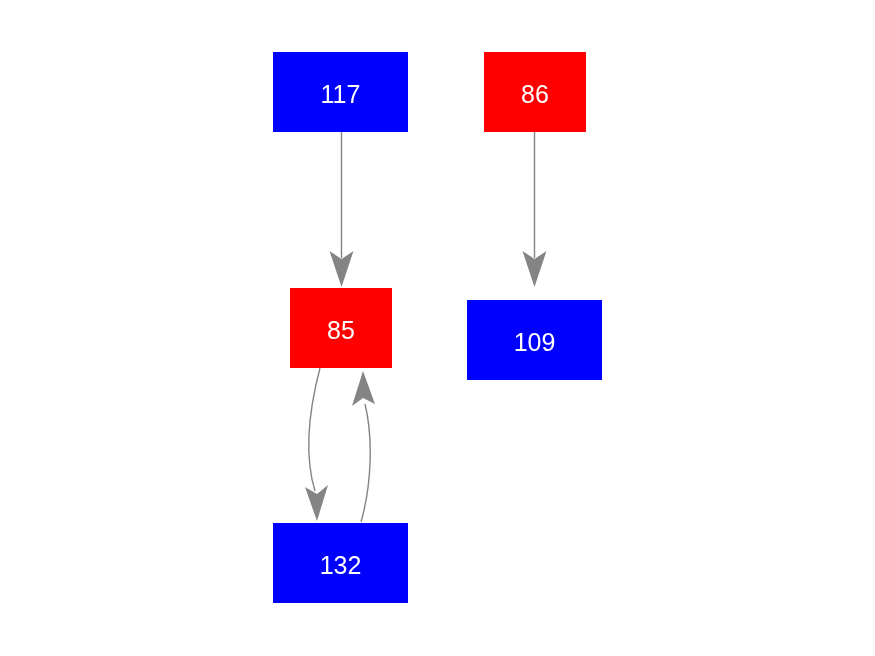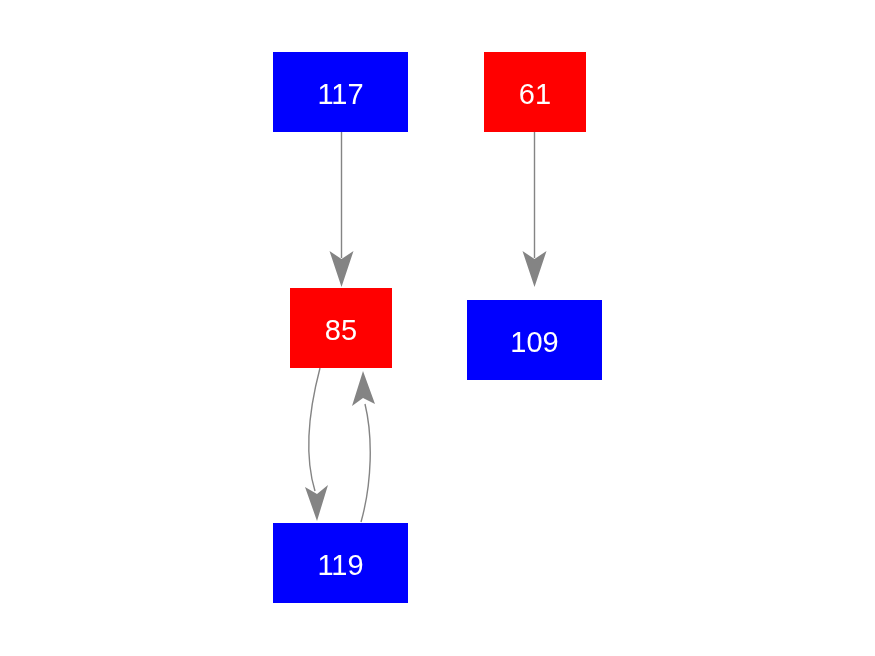--- a/index.html
+++ b/index.html
@@ -33,21 +33,21 @@
     stroke: none;
   }
   .node {
     position: absolute;
     display: flex;
     align-items: center;
     justify-content: center;
     padding-top: 4px;
     box-sizing: border-box;
     color: #ffffff;
-    font-size: 29px;
+    font-size: 25px;
     line-height: 1;
     cursor: pointer;
     user-select: none;
   }
   .node-blue { background: #0000ff; }
   .node-red  { background: #ff0000; }
 </style>
 </head>
 <body>
 
@@ -74,28 +74,28 @@
       <path class="edge-line" d="M 361 522 C 372 483, 373 437, 365 404"></path>
       <polygon class="edge-arrow" points="363,371 352,406 363,398 375,404"></polygon>
     </g>
   </svg>
 
   <div class="node node-blue" style="left:273px; top:52px; width:135px; height:80px;">
     <span>117</span>
   </div>
 
   <div class="node node-red" style="left:484px; top:52px; width:102px; height:80px;">
-    <span>61</span>
+    <span>86</span>
   </div>
 
   <div class="node node-red" style="left:290px; top:288px; width:102px; height:80px;">
     <span>85</span>
   </div>
 
   <div class="node node-blue" style="left:467px; top:288px; width:135px; height:80px;margin-top:12px;">
     <span>109</span>
   </div>
 
   <div class="node node-blue" style="left:273px; top:523px; width:135px; height:80px;">
-    <span>119</span>
+    <span>132</span>
   </div>
 
 </div>
 
 </body></html>

